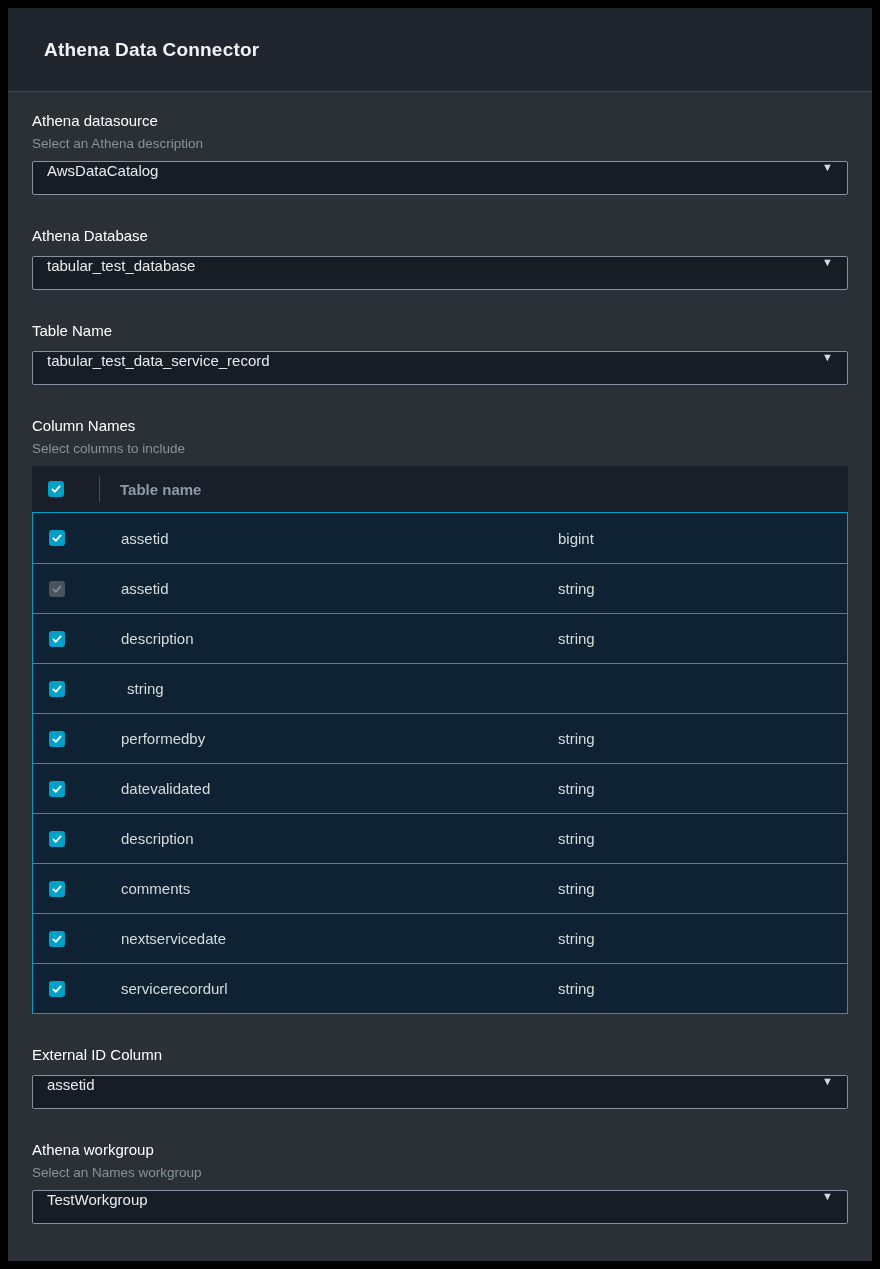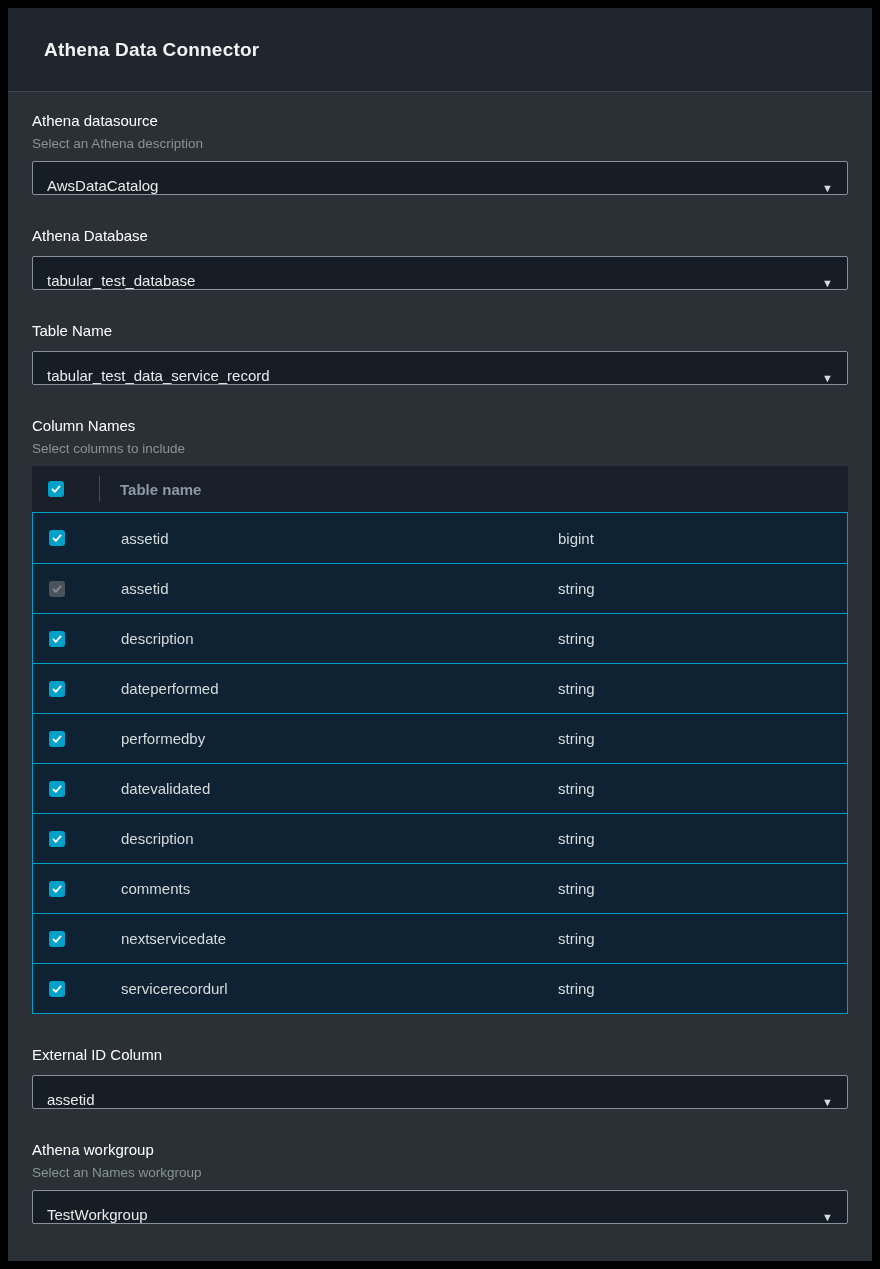--- a/index.html
+++ b/index.html
@@ -54,21 +54,21 @@
     margin-bottom: 10px;
   }
 
   .select {
     height: 34px;
     width: 100%;
     background: #171d25;
     border: 1px solid #87919e;
     border-radius: 2px;
     display: flex;
-    align-items: flex-end;
+    align-items: flex-start;
     justify-content: space-between;
     padding: 0 14px;
     cursor: pointer;
   }
   .select-value {
     font-size: 15px;
     color: #e9ebed;
   }
   .caret {
     font-size: 11px;
@@ -222,21 +222,20 @@
   </div>
 
   <div class="trow">
     <div class="cell-check">
       <span class="checkbox">
         <svg width="12" height="12" viewBox="0 0 16 16">
           <path d="M3.2 8.6 L6.4 11.8 L12.8 4.6" fill="none" stroke-width="2.4" stroke-linecap="round" stroke-linejoin="round"></path>
         </svg>
       </span>
     </div>
-    <div class="cell-name">dateperformed</div>
     <div class="cell-type">string</div>
   </div>
 
   <div class="trow">
     <div class="cell-check">
       <span class="checkbox">
         <svg width="12" height="12" viewBox="0 0 16 16">
           <path d="M3.2 8.6 L6.4 11.8 L12.8 4.6" fill="none" stroke-width="2.4" stroke-linecap="round" stroke-linejoin="round"></path>
         </svg>
       </span>

